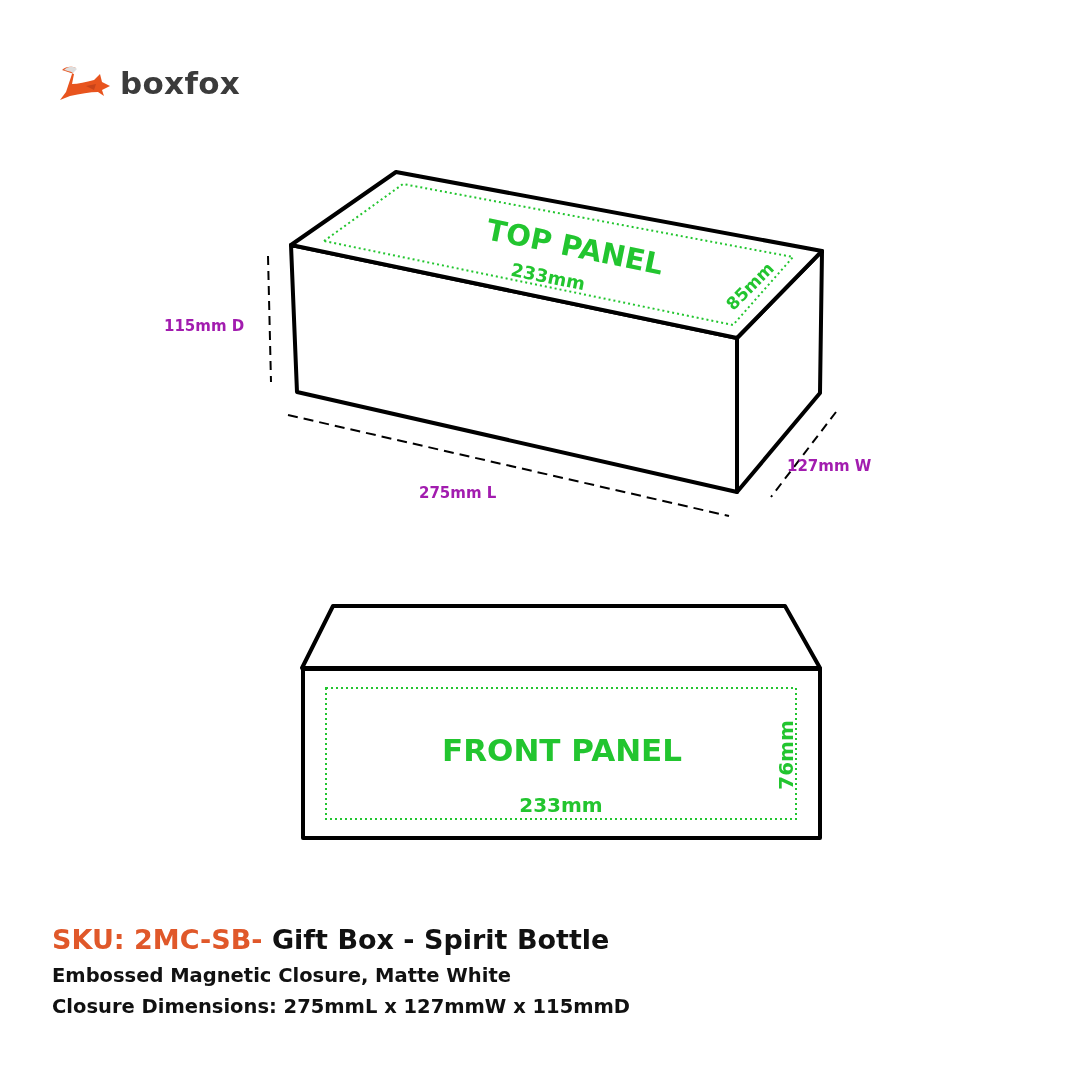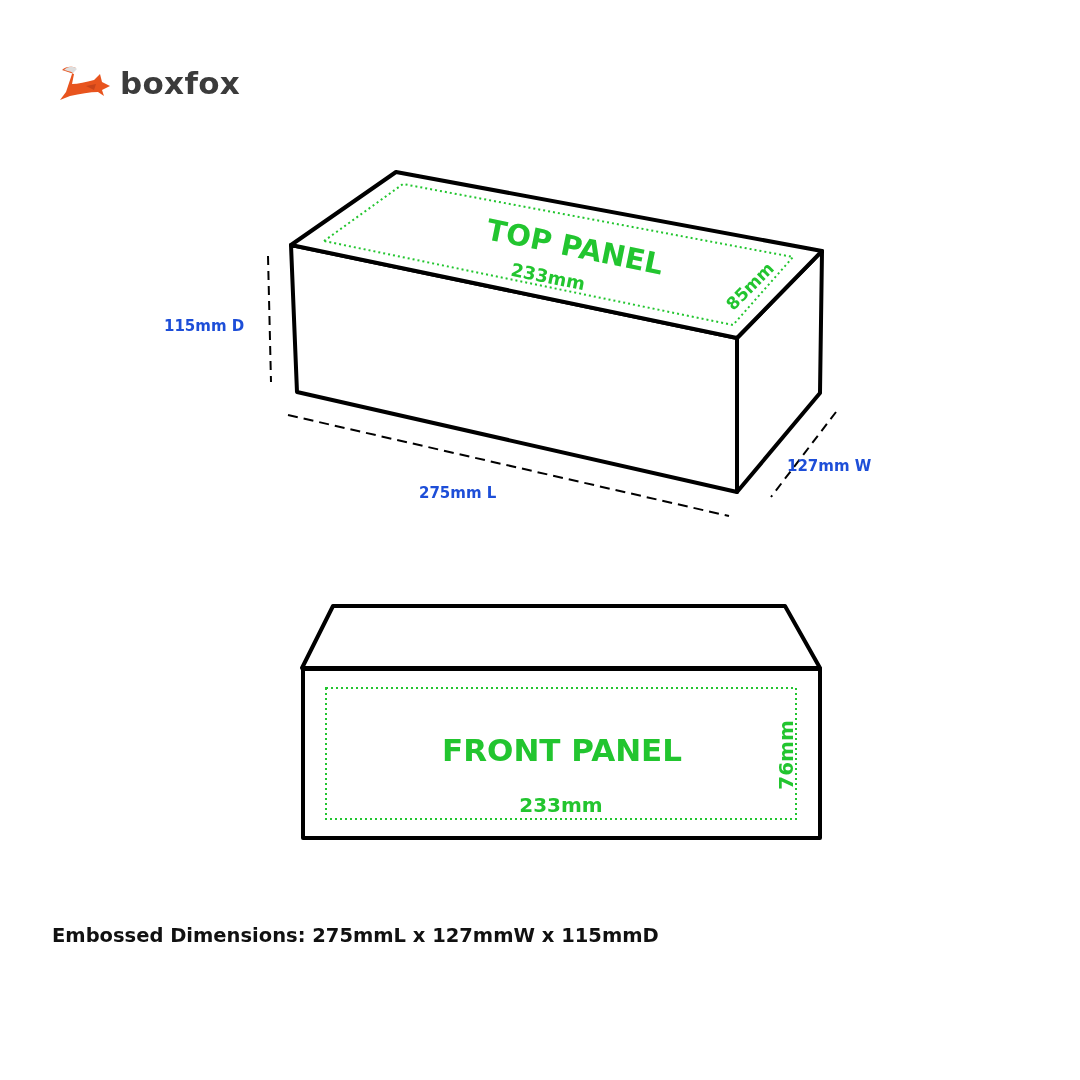--- a/index.html
+++ b/index.html
@@ -1,20 +1,20 @@
 <!DOCTYPE html>
 <html><head>
 <meta charset="utf-8">
 <style>
   html, body { margin: 0; padding: 0; background: #ffffff; }
   body { width: 1080px; height: 1080px; position: relative; overflow: hidden; font-family: "Liberation Sans", "DejaVu Sans", sans-serif; }
   .logo { position: absolute; left: 56px; top: 62px; display: flex; align-items: center; gap: 8px; }
   .logo-text { font-family: "DejaVu Sans", sans-serif; font-weight: bold; font-size: 31px; color: #3b3b3b; letter-spacing: 0.3px; }
   .diagram { position: absolute; left: 0; top: 0; width: 1080px; height: 900px; }
-  .dim-label { position: absolute; font-family: "DejaVu Sans", sans-serif; font-weight: bold; font-size: 15px; color: #1d4ed8; white-space: nowrap; }
+  .dim-label { position: absolute; font-family: "DejaVu Sans", sans-serif; font-weight: bold; font-size: 15px; color: #a21caf; white-space: nowrap; }
   .footer { position: absolute; left: 52px; top: 920px; }
   .title-line { font-family: "DejaVu Sans", sans-serif; font-weight: bold; font-size: 27px; line-height: 40px; white-space: nowrap; }
   .sku { color: #e0582a; }
   .product-name { color: #111111; }
   .sub-line { font-family: "DejaVu Sans", sans-serif; font-weight: bold; font-size: 19.5px; line-height: 31px; color: #111111; white-space: nowrap; }
   svg text { font-family: "DejaVu Sans", sans-serif; font-weight: bold; }
 </style>
 </head>
 <body>
 
@@ -56,14 +56,19 @@
   <text x="562" y="761" font-size="31" fill="#22c52f" text-anchor="middle">FRONT PANEL</text>
   <text x="561" y="812" font-size="20" fill="#22c52f" text-anchor="middle">233mm</text>
   <text x="786" y="755" font-size="20" fill="#22c52f" text-anchor="middle" transform="rotate(-90 786 755)" dy="7">76mm</text>
 </svg>
 
 <div class="dim-label" style="left:164px; top:317px;">115mm D</div>
 <div class="dim-label" style="left:419px; top:484px;">275mm L</div>
 <div class="dim-label" style="left:787px; top:457px;">127mm W</div>
 
 <div class="footer">
-  <div class="sub-line">Embossed Dimensions: 275mmL x 127mmW x 115mmD</div>
+  <div class="title-line">
+    <span class="sku">SKU: 2MC-SB-</span>
+    <span class="product-name">Gift Box - Spirit Bottle</span>
+  </div>
+  <div class="sub-line">Embossed Magnetic Closure, Matte White</div>
+  <div class="sub-line">Closure Dimensions: 275mmL x 127mmW x 115mmD</div>
 </div>
 
 </body></html>

